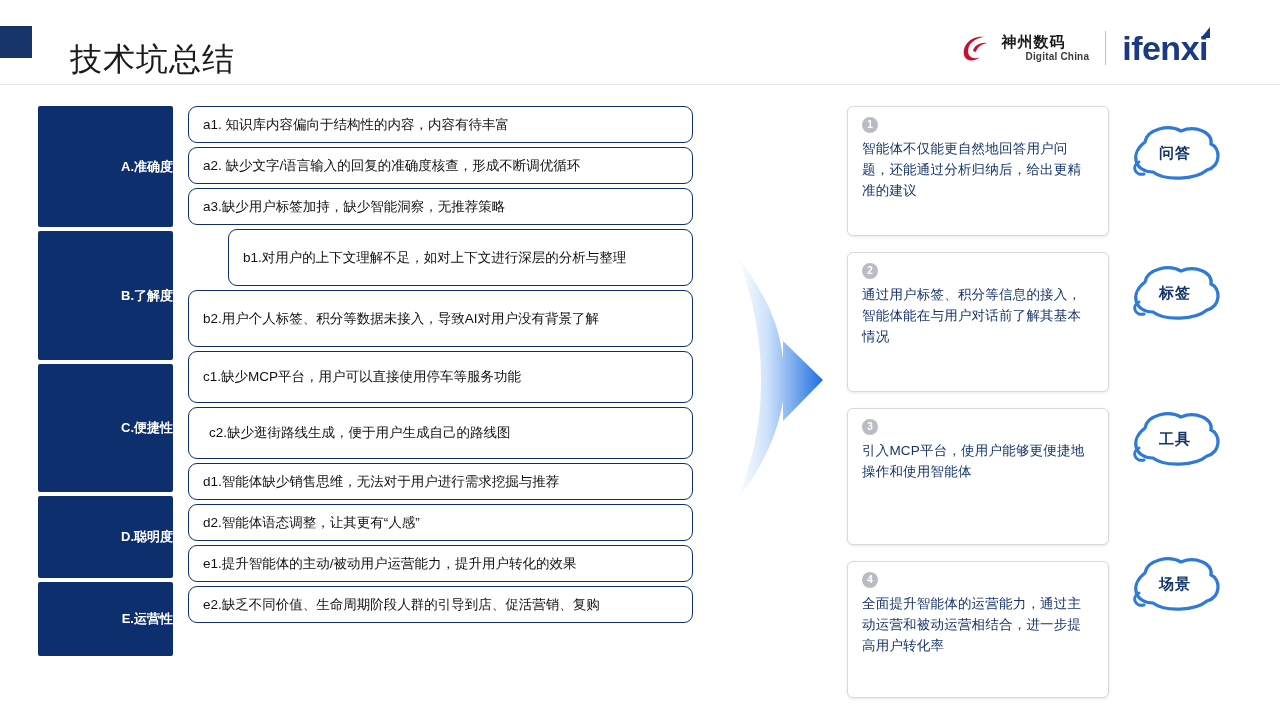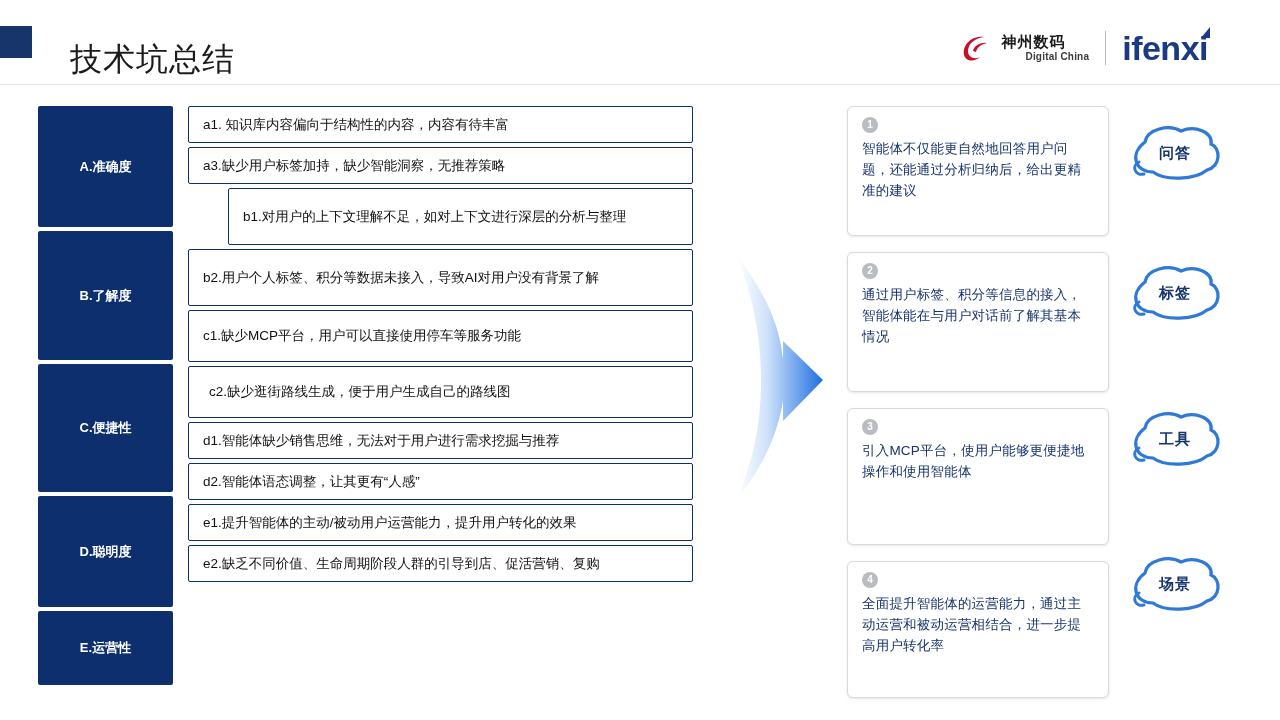--- a/index.html
+++ b/index.html
@@ -99,36 +99,36 @@
     position: absolute;
     left: 38px; top: 106px;
     width: 135px;
   }
   .cat-block {
     background: #0d2f6e;
     color: #ffffff;
     border-radius: 2px;
     display: flex;
     align-items: center;
-    justify-content: center;
+    justify-content: flex-end;
     font-size: 13px;
     font-weight: bold;
     margin-bottom: 4px;
     box-sizing: border-box;
   }
 
   
   .mid-col {
     position: absolute;
     left: 188px; top: 106px;
     width: 505px;
   }
   .item-row {
     border: 1px solid #0d2f6e;
-    border-radius: 2px;
+    border-radius: 9px;
     background: #ffffff;
     box-sizing: border-box;
     display: flex;
     align-items: center;
     padding: 0 14px;
     font-size: 13.5px;
     color: #111111;
     margin-bottom: 4px;
   }
 
@@ -224,31 +224,34 @@
 <div class="left-col" id="left-col">
     <div class="cat-block" style="height: 121px;">
       <span>A.准确度</span>
     </div>
     <div class="cat-block" style="height: 129px;">
       <span>B.了解度</span>
     </div>
     <div class="cat-block" style="height: 128px;">
       <span>C.便捷性</span>
     </div>
-    <div class="cat-block" style="height: 111px;">
+    <div class="cat-block" style="height: 82px;">
       <span>D.聪明度</span>
     </div>
     <div class="cat-block" style="height: 74px;">
       <span>E.运营性</span>
     </div>
   </div>
 
 <div class="mid-col" id="mid-col">
     <div class="item-row" style="height: 37px;">
       <span>a1. 知识库内容偏向于结构性的内容，内容有待丰富</span>
+    </div>
+    <div class="item-row" style="height: 37px;">
+      <span>a2. 缺少文字/语言输入的回复的准确度核查，形成不断调优循环</span>
     </div>
     <div class="item-row" style="height: 37px;">
       <span>a3.缺少用户标签加持，缺少智能洞察，无推荐策略</span>
     </div>
     <div class="item-row" style="height: 57px; margin-left: 40px;">
       <span>b1.对用户的上下文理解不足，如对上下文进行深层的分析与整理</span>
     </div>
     <div class="item-row" style="height: 57px;">
       <span>b2.用户个人标签、积分等数据未接入，导致AI对用户没有背景了解</span>
     </div>

